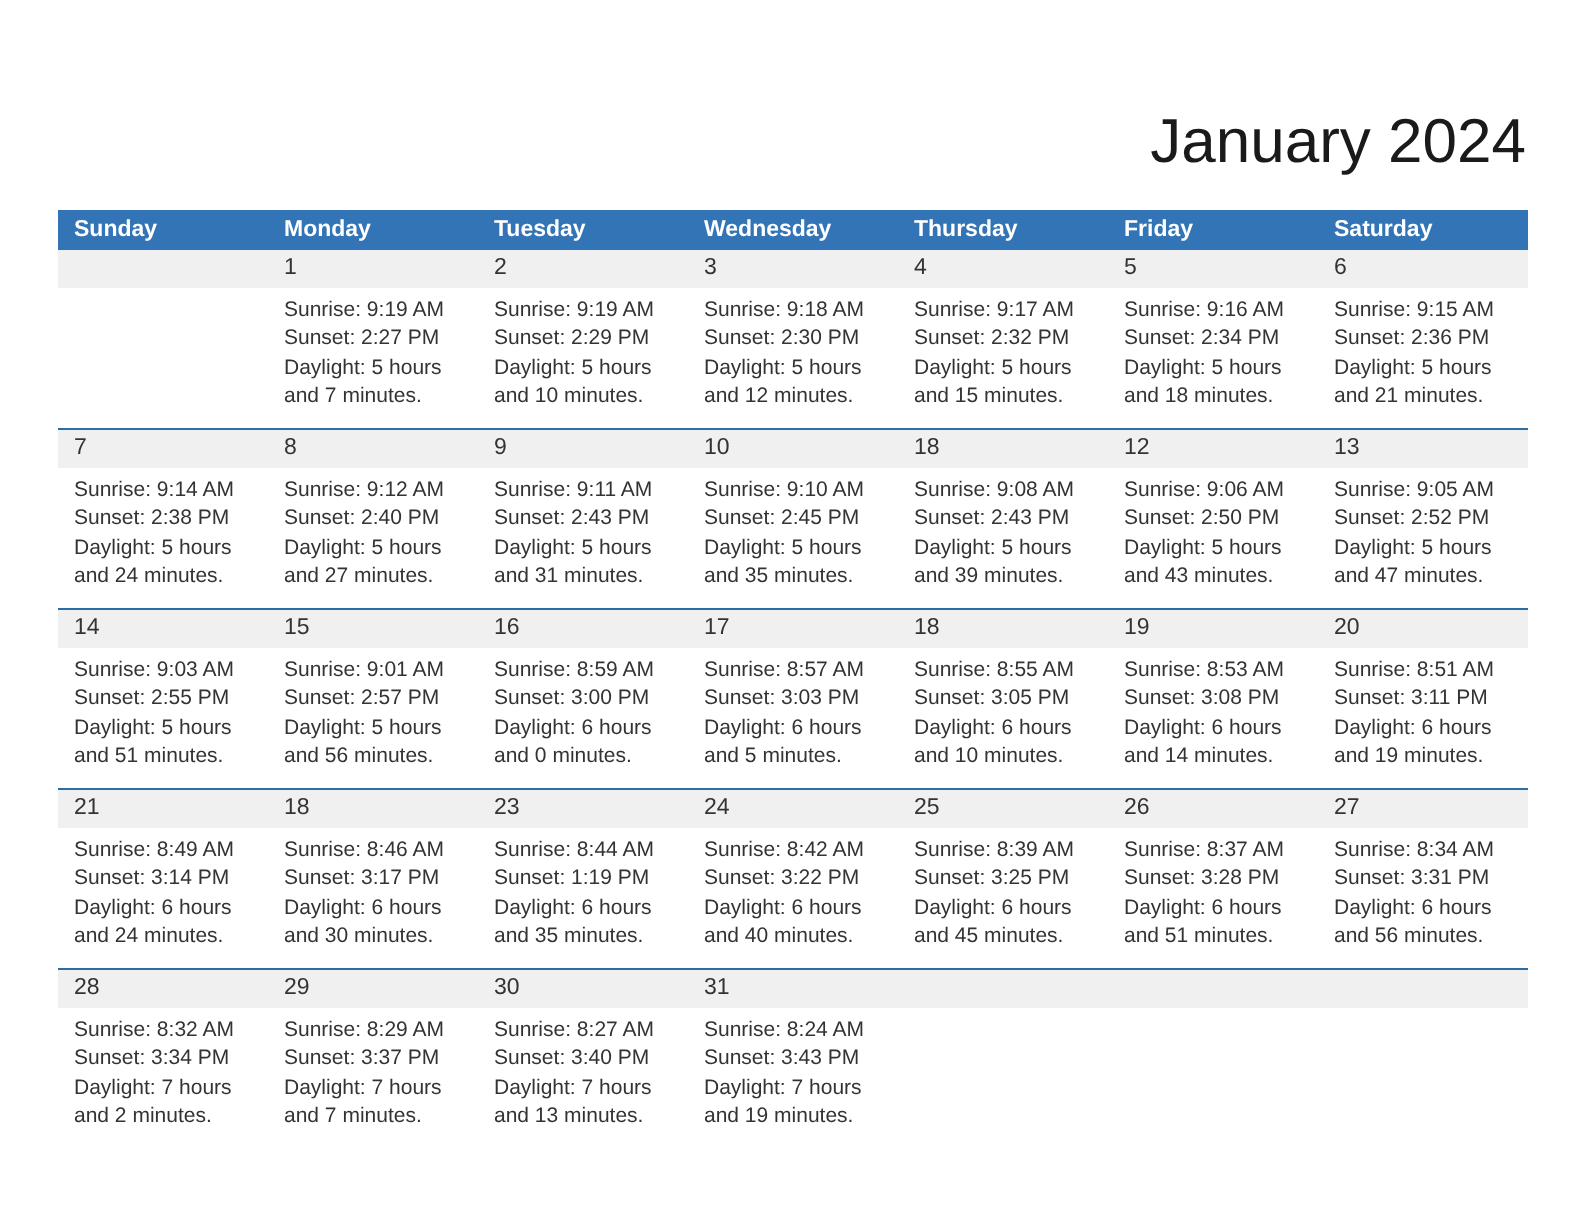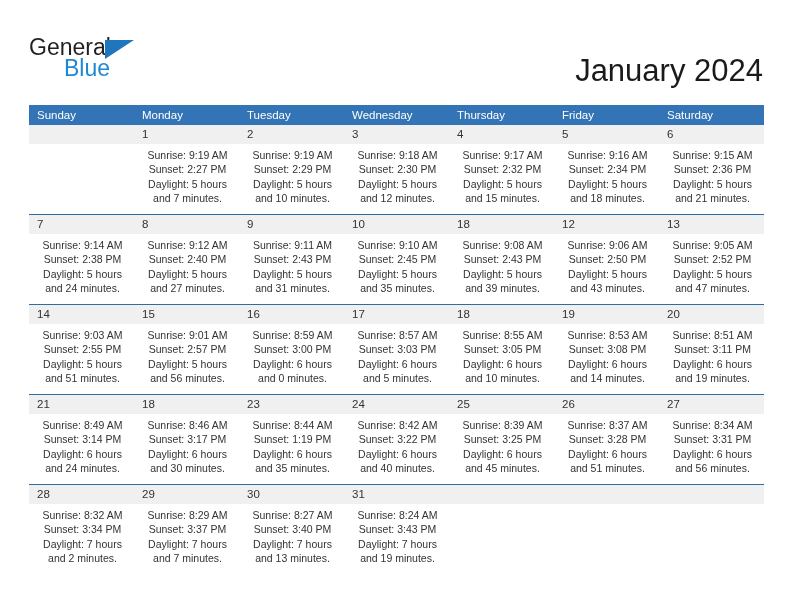--- a/index.html
+++ b/index.html
@@ -95,21 +95,21 @@
     width: 735px;
     border-collapse: collapse;
     table-layout: fixed;
   }
   .calendar col { width: 105px; }
 
   thead th {
     background: #3274b5;
     color: #ffffff;
     font-size: 11.5px;
-    font-weight: normal;
+    font-weight: bold;
     text-align: left;
     padding: 4px 0 4px 8px;
     height: 12px;
     font-family: "Liberation Sans", sans-serif;
   }
 
   tbody td {
     vertical-align: top;
     padding: 0;
     border-top: 1px solid #2e6da4;
@@ -132,37 +132,31 @@
     color: #333333;
     box-sizing: border-box;
     font-family: "Liberation Sans", sans-serif;
   }
   .cell-body {
     padding: 4px 6px 0 8px;
     font-size: 10.5px;
     line-height: 14.3px;
     color: #333333;
     font-family: "Liberation Sans", sans-serif;
-    text-align: center;
   }
   .cell-body div { white-space: nowrap; }
   .empty .daynum-strip { color: transparent; }
 </style>
 </head>
 <body>
 
 <div class="page">
 
   <div class="header">
 
-    <div class="logo">
-      <span class="logo-general">General</span>
-      <span class="logo-triangle"></span>
-      <span class="logo-blue">Blue</span>
-    </div>
 
     <div class="title-block">
       <div class="cal-title">January 2024</div>
     </div>
 
   </div>
 
   <table class="calendar">
     <colgroup>
       <col>

